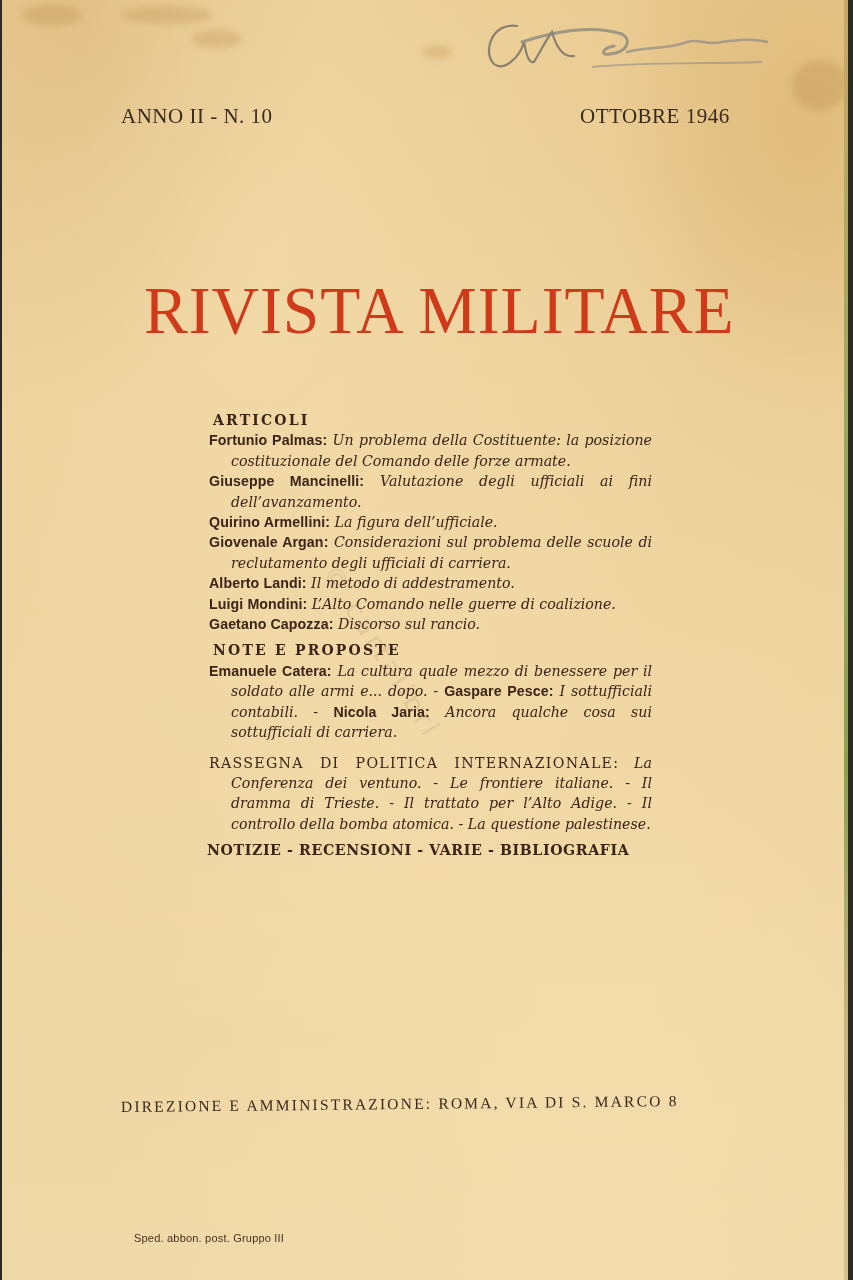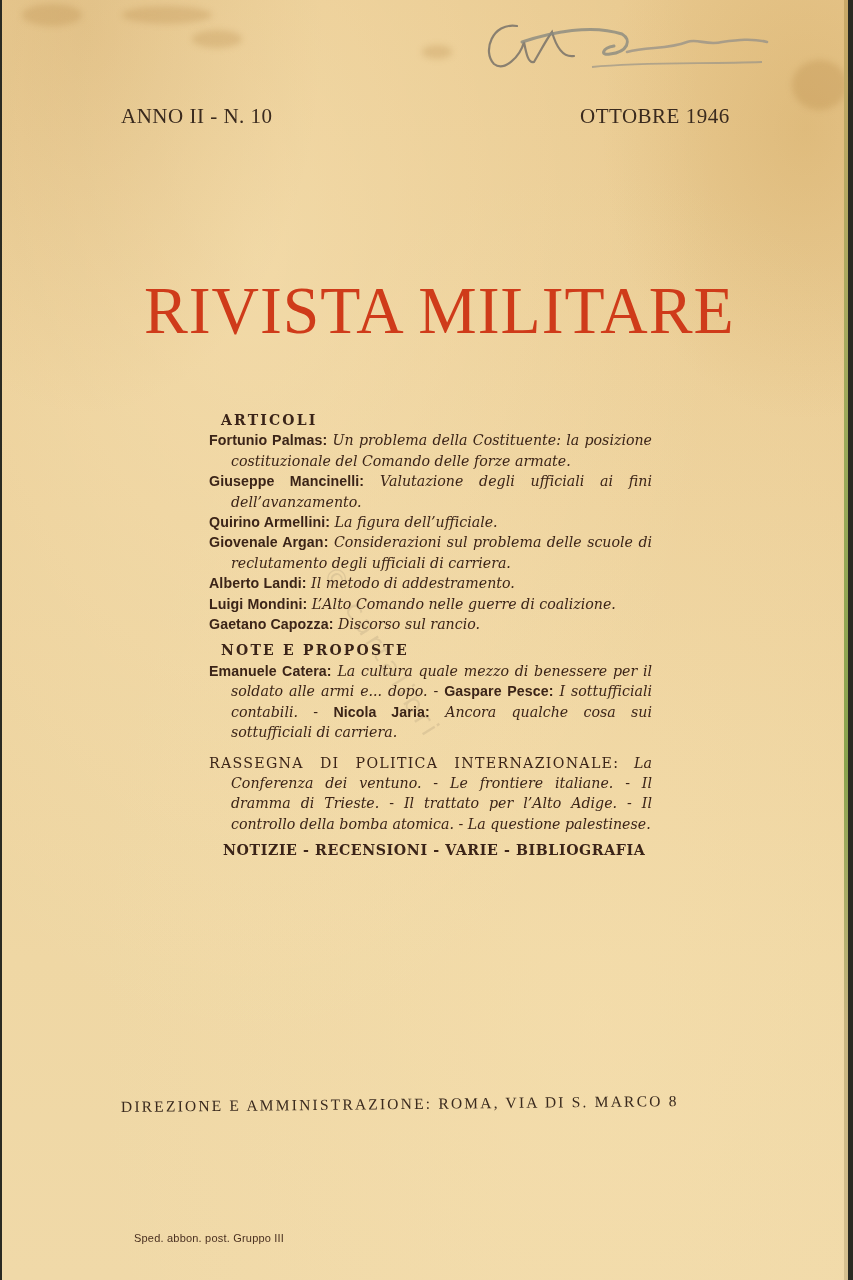--- a/index.html
+++ b/index.html
@@ -79,21 +79,21 @@
       width: 445px;
       font-family: "DejaVu Serif", serif;
       font-size: 14.2px;
       line-height: 20.4px;
       color: #3b2418;
     }
     .section-head {
       font-weight: bold;
       letter-spacing: 2.2px;
       font-size: 14px;
-      margin-left: 14px;
+      margin-left: 6px;
     }
     .entry {
       text-indent: -22px;
       padding-left: 22px;
       text-align: justify;
       margin-left: 2px;
     }
     .author {
       font-weight: bold;
       font-family: Liberation Sans, sans-serif;
@@ -107,21 +107,21 @@
     }
     .gap { height: 10px; }
     .gap-sm { height: 6px; }
     .rassegna-head {
       font-weight: normal;
       letter-spacing: 1.3px;
     }
     .misc {
       font-weight: bold;
       letter-spacing: 0.6px;
-      margin-left: 16px;
+      margin-left: 0;
     }
     .address {
       position: absolute;
       left: 119px;
       top: 1098px;
       font-family: "Liberation Serif", serif;
       font-size: 15.5px;
       letter-spacing: 2.2px;
       color: #3a2a1e;
       transform: rotate(-0.6deg);

